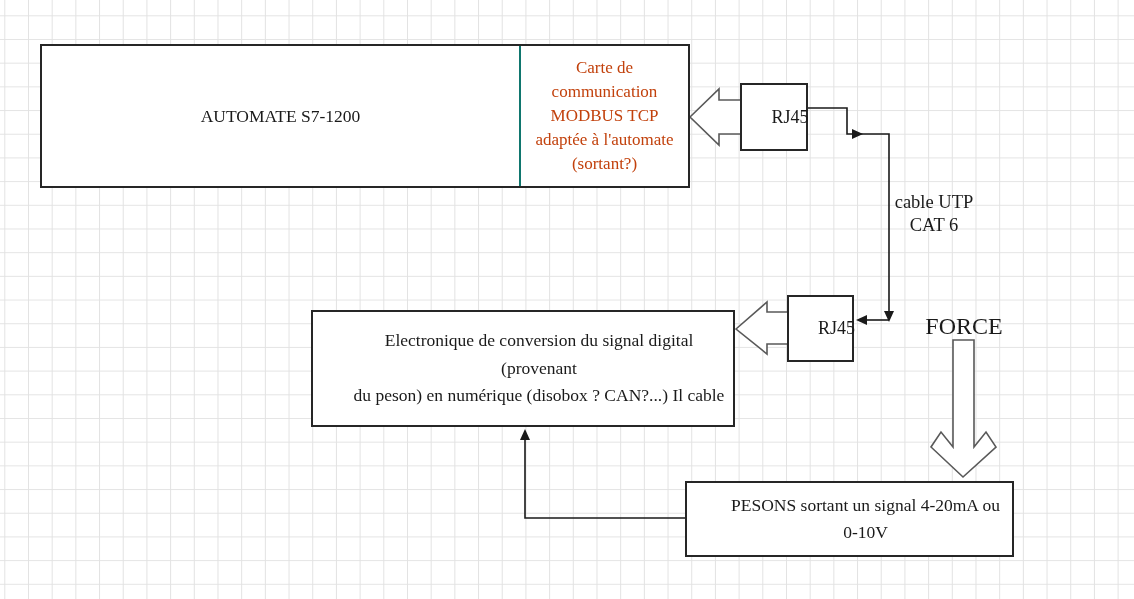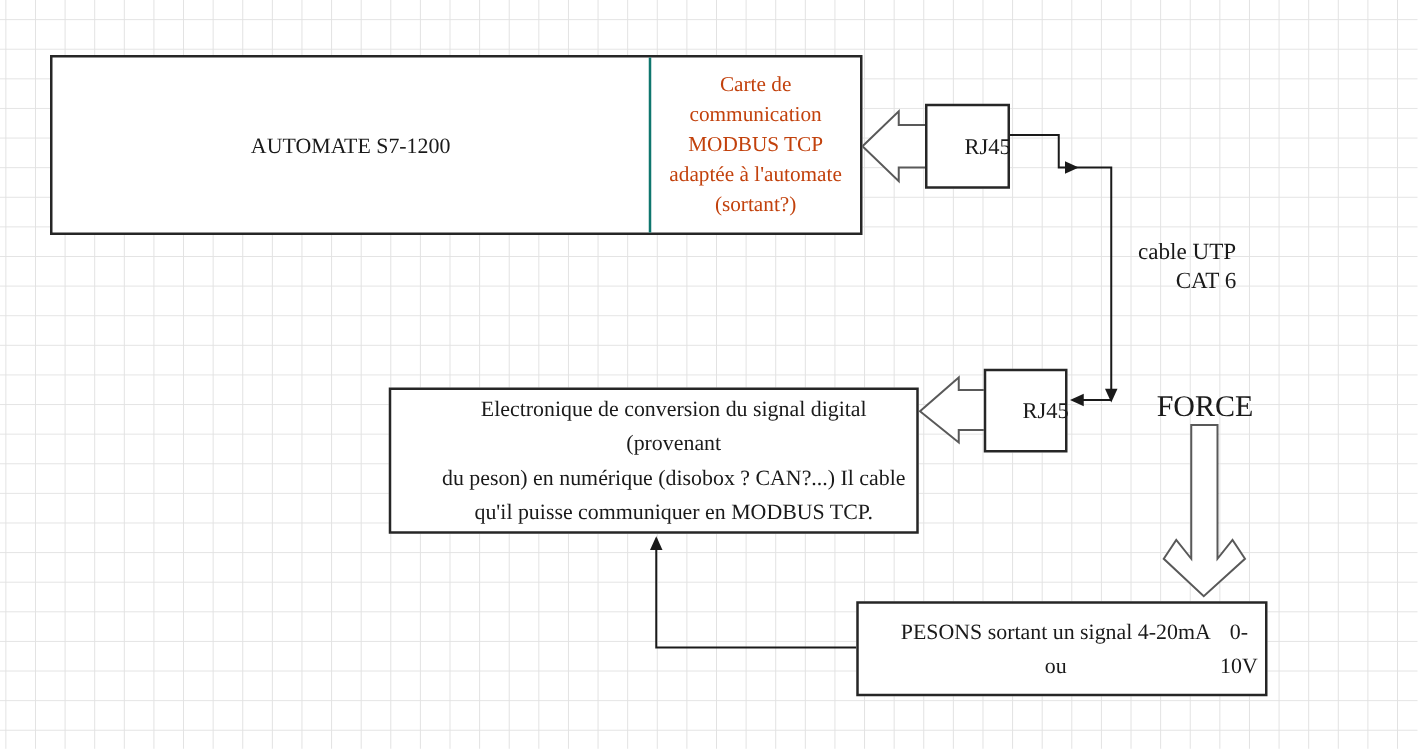--- a/index.html
+++ b/index.html
@@ -90,35 +90,34 @@
       <div>MODBUS TCP</div>
       <div>adaptée à l'automate</div>
       <div>(sortant?)</div>
     </div>
   </div>
 
   <div class="node" style="left:740px; top:83px; width:68px; height:68px;">
     <span class="rj45-label">RJ45</span>
   </div>
 
-  <div class="float-label" style="left:879px; top:191px; width:110px;text-align:right;">
+  <div class="float-label" style="left:879px; top:191px; width:110px;">
     <div>cable UTP</div>
     <div>CAT 6</div>
   </div>
 
   <div class="node" style="left:787px; top:295px; width:67px; height:67px;">
     <span class="rj45-label">RJ45</span>
   </div>
 
   <div class="float-label force-label" style="left:914px; top:315px; width:100px;">FORCE</div>
 
   <div class="node big-text" style="left:311px; top:310px; width:424px; height:117px; flex-direction:column;">
     <div>Electronique de conversion du signal digital (provenant</div>
     <div>du peson) en numérique (disobox ? CAN?...) Il cable</div>
-    <div>qu'il puisse communiquer en MODBUS TCP.</div>
   </div>
 
-  <div class="node big-text" style="left:685px; top:481px; width:329px; height:76px; ">
+  <div class="node big-text" style="left:685px; top:481px; width:329px; height:76px; flex-direction:column;">
     <div>PESONS sortant un signal 4-20mA ou</div>
     <div>0-10V</div>
   </div>
 
 </div>
 
 </body></html>

